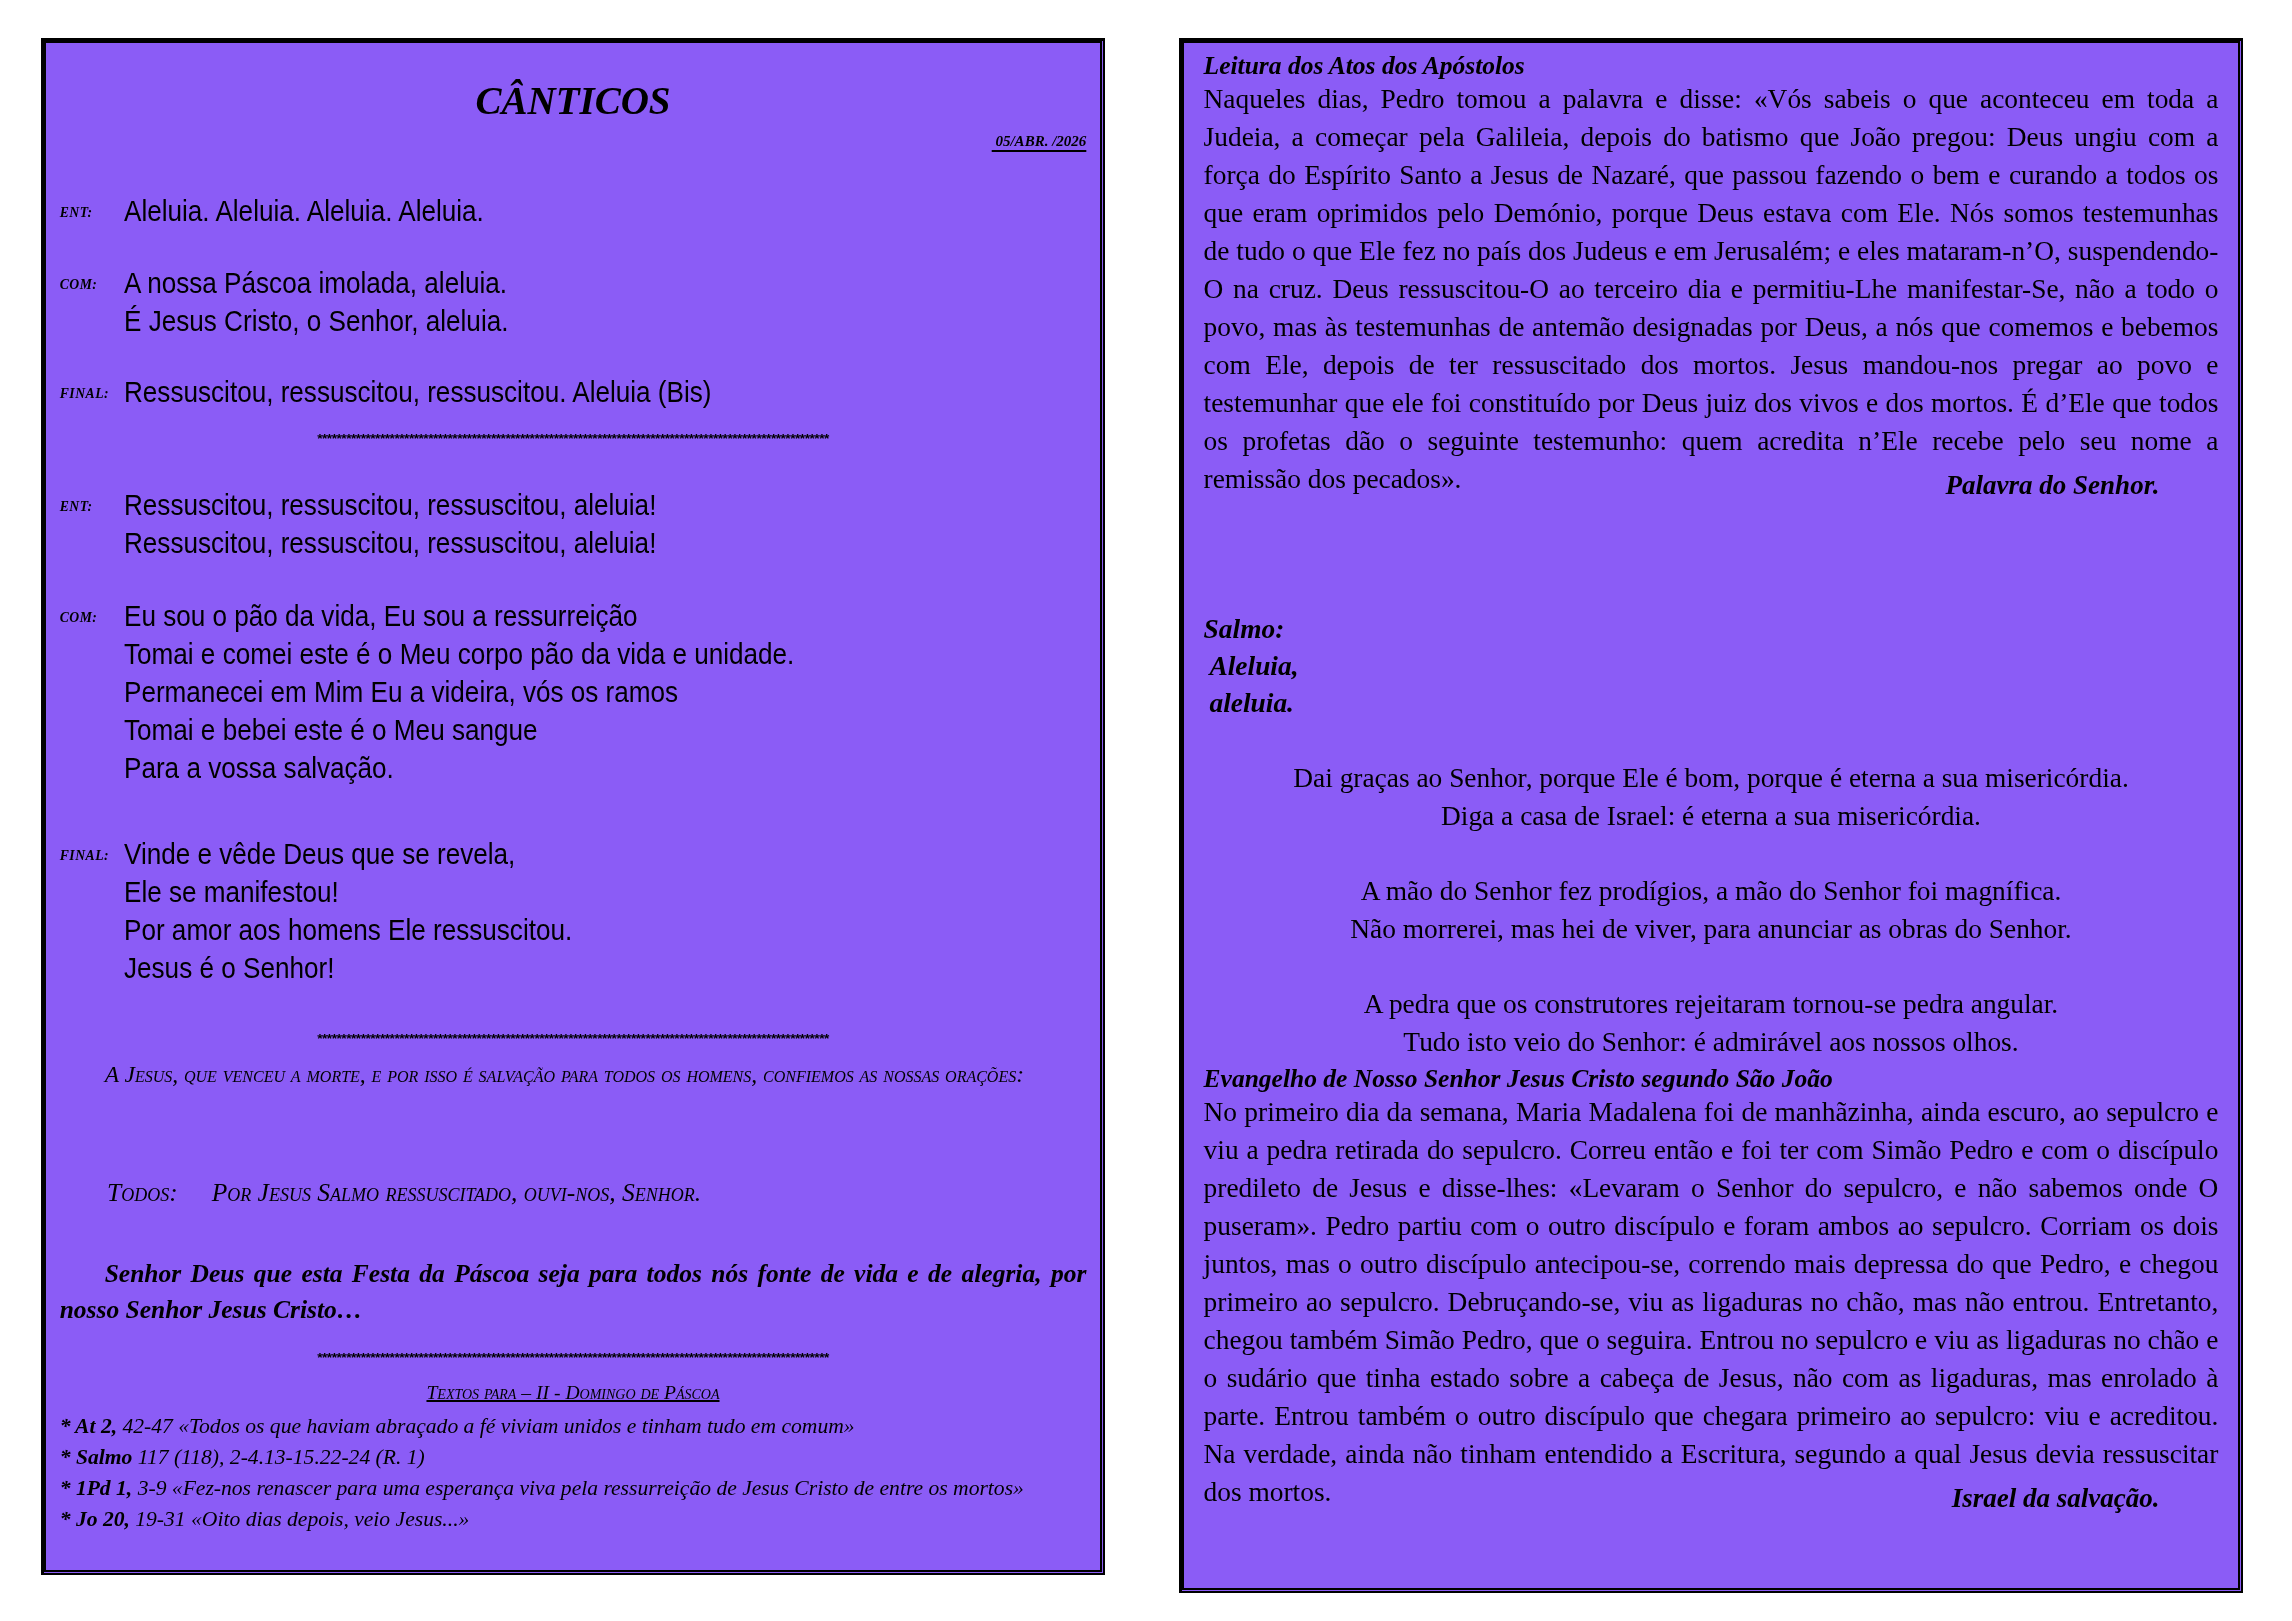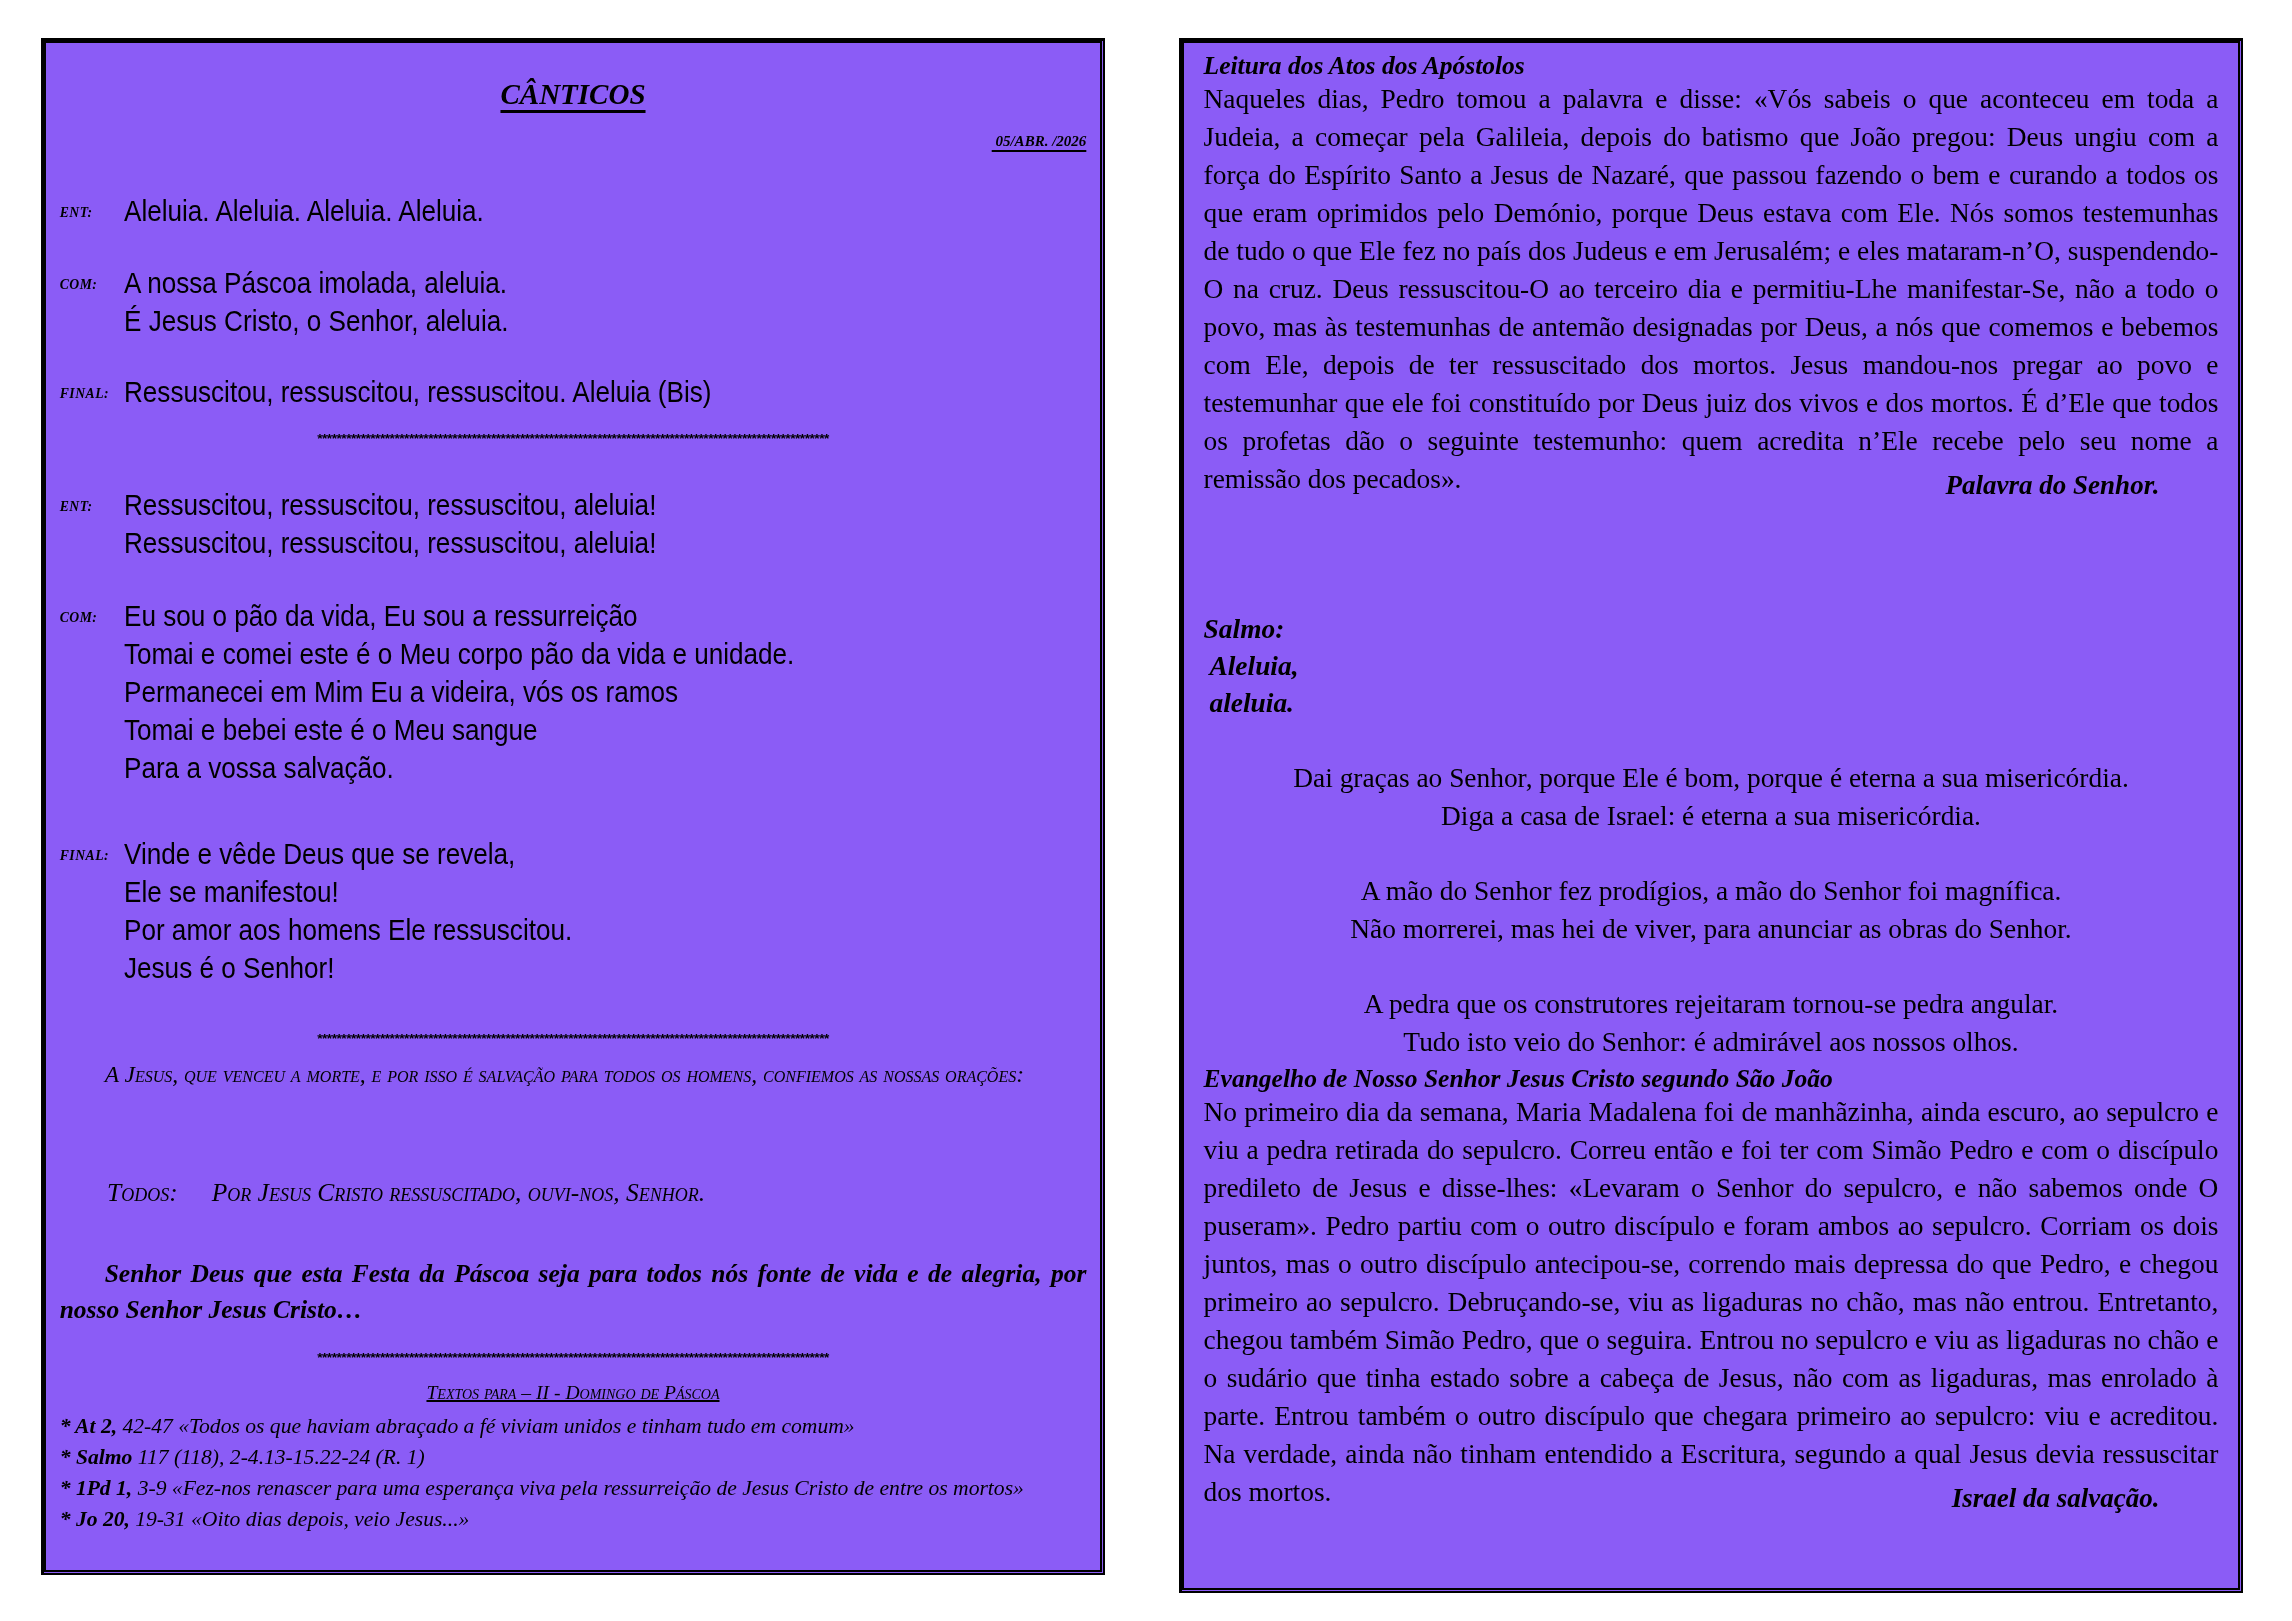--- a/index.html
+++ b/index.html
@@ -11,21 +11,21 @@
     box-sizing: border-box;
     background: #8b5cf6;
   }
   #left-frame { left: 41px; top: 38px; width: 1064px; height: 1537px; }
   #right-frame { left: 1179px; top: 38px; width: 1064px; height: 1555px; }
 
   
   .title {
     position: absolute; left: 0; right: 0; top: 35px; text-align: center;
     font-family: "Liberation Serif", serif; font-style: italic; font-weight: bold;
-    font-size: 29px; text-decoration: underline; text-decoration-thickness: 2.9px; text-underline-offset: 5.9px;
+    font-size: 39px; text-decoration-thickness: 2.9px; text-underline-offset: 5.9px;
   }
   .date {
     position: absolute; right: 13.7px; top: 90px;
     font-family: "Liberation Serif", serif; font-style: italic; font-weight: bold;
     font-size: 15px; text-decoration: underline; text-decoration-thickness: 2px; text-underline-offset: 3.9px;
     white-space: pre;
   }
   .song { position: absolute; left: 0; right: 0; }
   .song-label {
     position: absolute; left: 13.7px;
@@ -131,21 +131,21 @@
       <span class="song-line">Por amor aos homens Ele ressuscitou.</span>
       <span class="song-line">Jesus é o Senhor!</span>
     </div>
   </div>
 
   <div class="stars" style="top:988px">**********************************************************************************************************</div>
 
   <div class="prayer-intro">A Jesus, que venceu a morte, e por isso é salvação para todos os homens, confiemos as nossas orações:</div>
   <div class="todos">
     <span>Todos:</span>
-    <span>Por Jesus Cristo ressuscitado, ouvi-nos, Senhor.</span>
+    <span>Por Jesus Salmo ressuscitado, ouvi-nos, Senhor.</span>
   </div>
   <div class="closing">Senhor Deus que esta Festa da Páscoa seja para todos nós fonte de vida e de alegria, por nosso Senhor Jesus Cristo…</div>
 
   <div class="stars" style="top:1307px">**********************************************************************************************************</div>
 
   <div class="texts-heading">Textos para – II - Domingo de Páscoa</div>
   <div class="texts-list">
     <div><span class="ref">* At 2,</span><span> 42-47 «Todos os que haviam abraçado a fé viviam unidos e tinham tudo em comum»</span></div>
     <div><span class="ref">* Salmo</span><span> 117 (118), 2-4.13-15.22-24 (R. 1)</span></div>
     <div><span class="ref">* 1Pd 1,</span><span> 3-9 «Fez-nos renascer para uma esperança viva pela ressurreição de Jesus Cristo de entre os mortos»</span></div>

